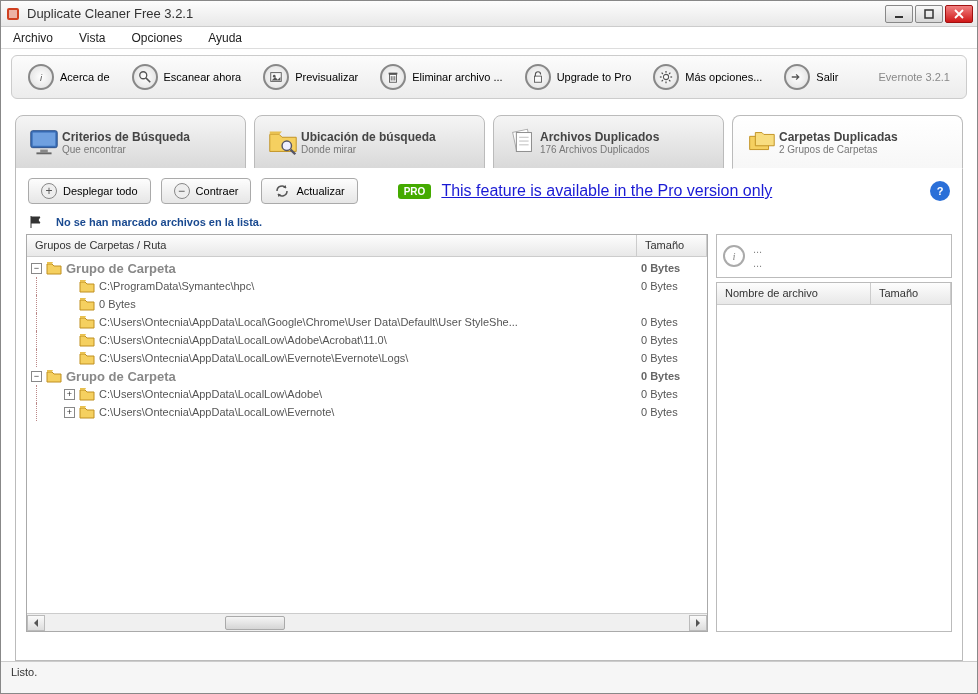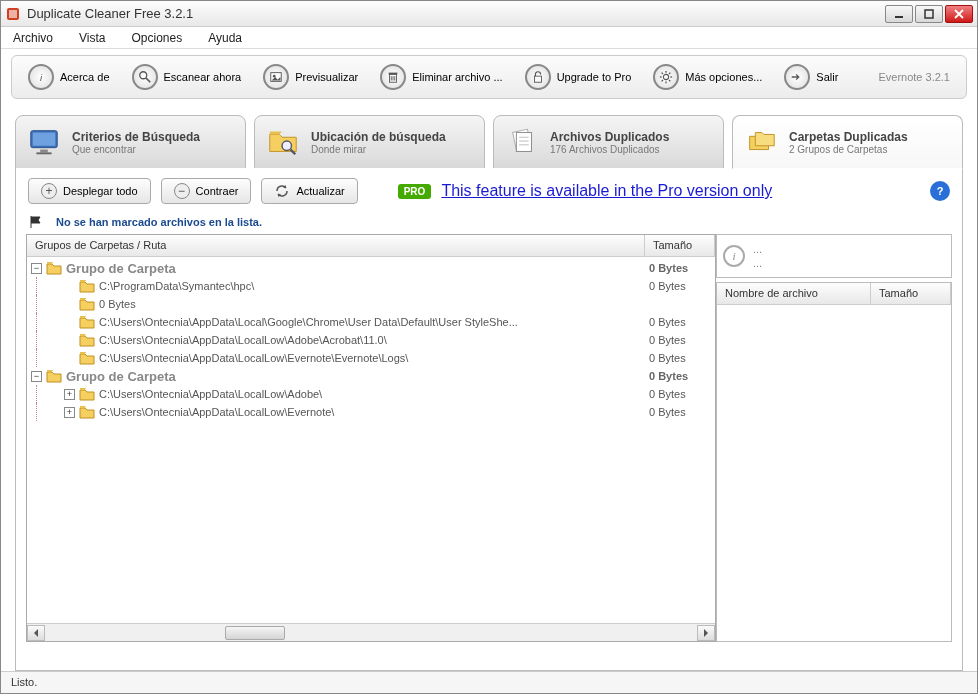--- a/index.html
+++ b/index.html
@@ -16,41 +16,41 @@
 .menubar { height: 22px; background: #fff; border-bottom: 1px solid #ddd; display: flex; align-items: center; padding: 0 8px; gap: 18px; }
 .menubar-item { color: #222; cursor: pointer; padding: 2px 4px; font-size: 12px; }
 
 .toolbar { height: 44px; margin: 6px 10px; border: 1px solid #ccc; border-radius: 6px; background: linear-gradient(#fcfcfc,#ececec); display: flex; align-items: center; padding: 0 8px; gap: 6px; }
 .tbtn { display: flex; align-items: center; gap: 6px; padding: 4px 8px; border-radius: 4px; cursor: pointer; }
 .ticon { width: 26px; height: 26px; border: 2px solid #888; border-radius: 50%; display: flex; align-items: center; justify-content: center; background: radial-gradient(#fff,#ddd); }
 .ticon svg { width: 14px; height: 14px; fill: #555; }
 .version-label { margin-left: auto; color: #888; padding-right: 8px; }
 
 .tabrow { display: flex; gap: 8px; padding: 10px 14px 0 14px; }
-.tab { flex: 1; height: 54px; border: 1px solid #bbb; border-radius: 8px 8px 0 0; background: linear-gradient(#f5f5f5,#d9d9d9); display: flex; align-items: center; padding: 0 10px; gap: 10px; cursor: pointer; position: relative; }
+.tab { flex: 1; height: 54px; border: 1px solid #bbb; border-radius: 8px 8px 0 0; background: linear-gradient(#f5f5f5,#d9d9d9); display: flex; align-items: center; padding: 0 10px; cursor: pointer; position: relative; }
 .tab.active { background: linear-gradient(#fff,#f7f7f7); border-bottom-color: #fff; z-index: 2; }
 .tabicon { width: 36px; height: 36px; display: flex; align-items: center; justify-content: center; }
 .tabicon svg { width: 34px; height: 34px; }
 .tabtext .title { font-weight: bold; color: #444; font-size: 12px; }
 .tabtext .sub { color: #777; font-size: 10px; }
 
 .content { flex: 1; margin: 0 14px 0 14px; border: 1px solid #bbb; border-top: none; background: #fff; display: flex; flex-direction: column; position: relative; z-index: 1; margin-top: -1px; }
 
 .actionrow { display: flex; align-items: center; gap: 10px; padding: 10px 12px; }
 .abtn { display: flex; align-items: center; gap: 6px; padding: 4px 12px; border: 1px solid #aaa; border-radius: 4px; background: linear-gradient(#fdfdfd,#e6e6e6); cursor: pointer; height: 26px; }
 .abtn .aicon { width: 16px; height: 16px; border: 1px solid #888; border-radius: 50%; display: flex; align-items: center; justify-content: center; font-size: 12px; color: #555; background: #eee; }
 .pro-badge { background: #4a0; color: #fff; font-weight: bold; padding: 2px 6px; border-radius: 3px; font-size: 10px; }
 .pro-link { color: #1a1ad4; text-decoration: underline; cursor: pointer; font-size: 16px; }
 .help-icon { width: 20px; height: 20px; border-radius: 50%; background: #2a6fd8; color: #fff; display: flex; align-items: center; justify-content: center; font-weight: bold; margin-left: auto; cursor: pointer; }
 
 .status-note { padding: 2px 14px 6px 14px; display: flex; align-items: center; gap: 12px; }
 .status-note .flag { width: 14px; height: 12px; display: inline-block; }
 .status-note .txt { color: #1a4a90; font-weight: bold; }
 
-.mainarea { flex: 1; display: flex; padding: 0 10px 28px 10px; min-height: 0; }
+.mainarea { flex: 1; display: flex; gap: 8px; padding: 0 10px 28px 10px; min-height: 0; }
 .leftpanel { flex: 1; border: 1px solid #aaa; display: flex; flex-direction: column; min-width: 0; }
 .rightpanel { width: 236px; display: flex; flex-direction: column; gap: 4px; }
 
 .colheader { display: flex; background: linear-gradient(#fdfdfd,#e8e8e8); border-bottom: 1px solid #ccc; height: 22px; }
 .colheader .col { padding: 4px 8px; border-right: 1px solid #ccc; color: #333; }
 .col-path { flex: 1; }
 .col-size { width: 70px; text-align: left; }
 
 .tree { flex: 1; overflow: auto; padding: 2px 0; }
 .treerow { display: flex; align-items: center; height: 18px; padding-right: 4px; }
@@ -69,21 +69,21 @@
 
 .infobox { border: 1px solid #bbb; padding: 6px; display: flex; align-items: center; gap: 8px; height: 44px; }
 .infobox .iicon { width: 22px; height: 22px; border: 2px solid #aaa; border-radius: 50%; display: flex; align-items: center; justify-content: center; color: #888; font-style: italic; font-family: serif; }
 .infobox .dashes { color: #888; line-height: 1.3; }
 
 .rtable { flex: 1; border: 1px solid #bbb; display: flex; flex-direction: column; }
 .rtable .colheader .col-name { flex: 1; }
 .rtable .colheader .col-tam { width: 80px; }
 .rtable .body { flex: 1; }
 
-.statusbar { height: 22px; border-top: 1px solid #ccc; background: #f6f6f6; padding: 4px 10px; color: #333; }
+.statusbar { height: 32px; border-top: 1px solid #ccc; background: #f6f6f6; padding: 4px 10px; color: #333; }
 </style>
 </head>
 <body>
 
 <div class="titlebar">
   <span class="titlebar-icon">
     <svg viewBox="0 0 16 16">
         <rect x="2" y="2" width="12" height="12" fill="#d04020" rx="2"></rect>
         <rect x="4" y="4" width="8" height="8" fill="#fff" opacity="0.6"></rect>
       </svg>

